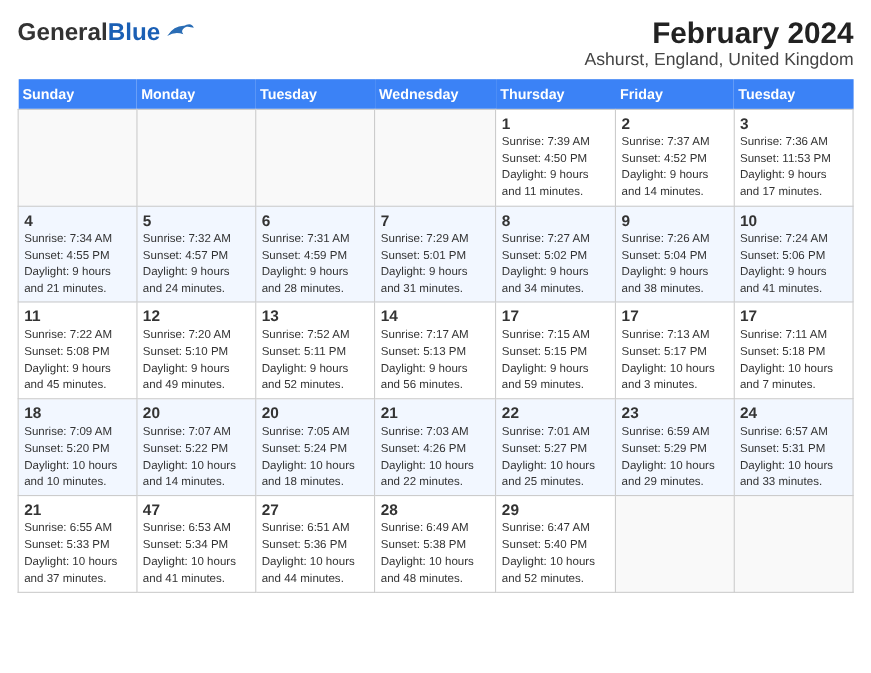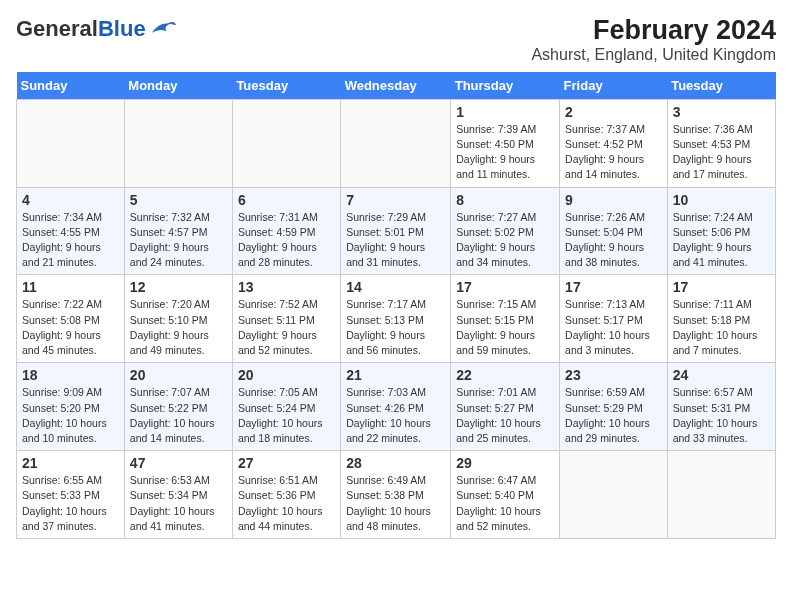--- a/index.html
+++ b/index.html
@@ -140,21 +140,21 @@
         <td>
           <span class="day-num">2</span>
           <div class="day-info">Sunrise: 7:37 AM
 Sunset: 4:52 PM
 Daylight: 9 hours
 and 14 minutes.</div>
         </td>
         <td>
           <span class="day-num">3</span>
           <div class="day-info">Sunrise: 7:36 AM
-Sunset: 4:53 PM
+Sunset: 11:53 PM
 Daylight: 9 hours
 and 17 minutes.</div>
         </td>
       </tr>
       <tr>
         <td>
           <span class="day-num">4</span>
           <div class="day-info">Sunrise: 7:34 AM
 Sunset: 4:55 PM
 Daylight: 9 hours
@@ -250,21 +250,21 @@
           <span class="day-num">17</span>
           <div class="day-info">Sunrise: 7:11 AM
 Sunset: 5:18 PM
 Daylight: 10 hours
 and 7 minutes.</div>
         </td>
       </tr>
       <tr>
         <td>
           <span class="day-num">18</span>
-          <div class="day-info">Sunrise: 9:09 AM
+          <div class="day-info">Sunrise: 7:09 AM
 Sunset: 5:20 PM
 Daylight: 10 hours
 and 10 minutes.</div>
         </td>
         <td>
           <span class="day-num">20</span>
           <div class="day-info">Sunrise: 7:07 AM
 Sunset: 5:22 PM
 Daylight: 10 hours
 and 14 minutes.</div>

